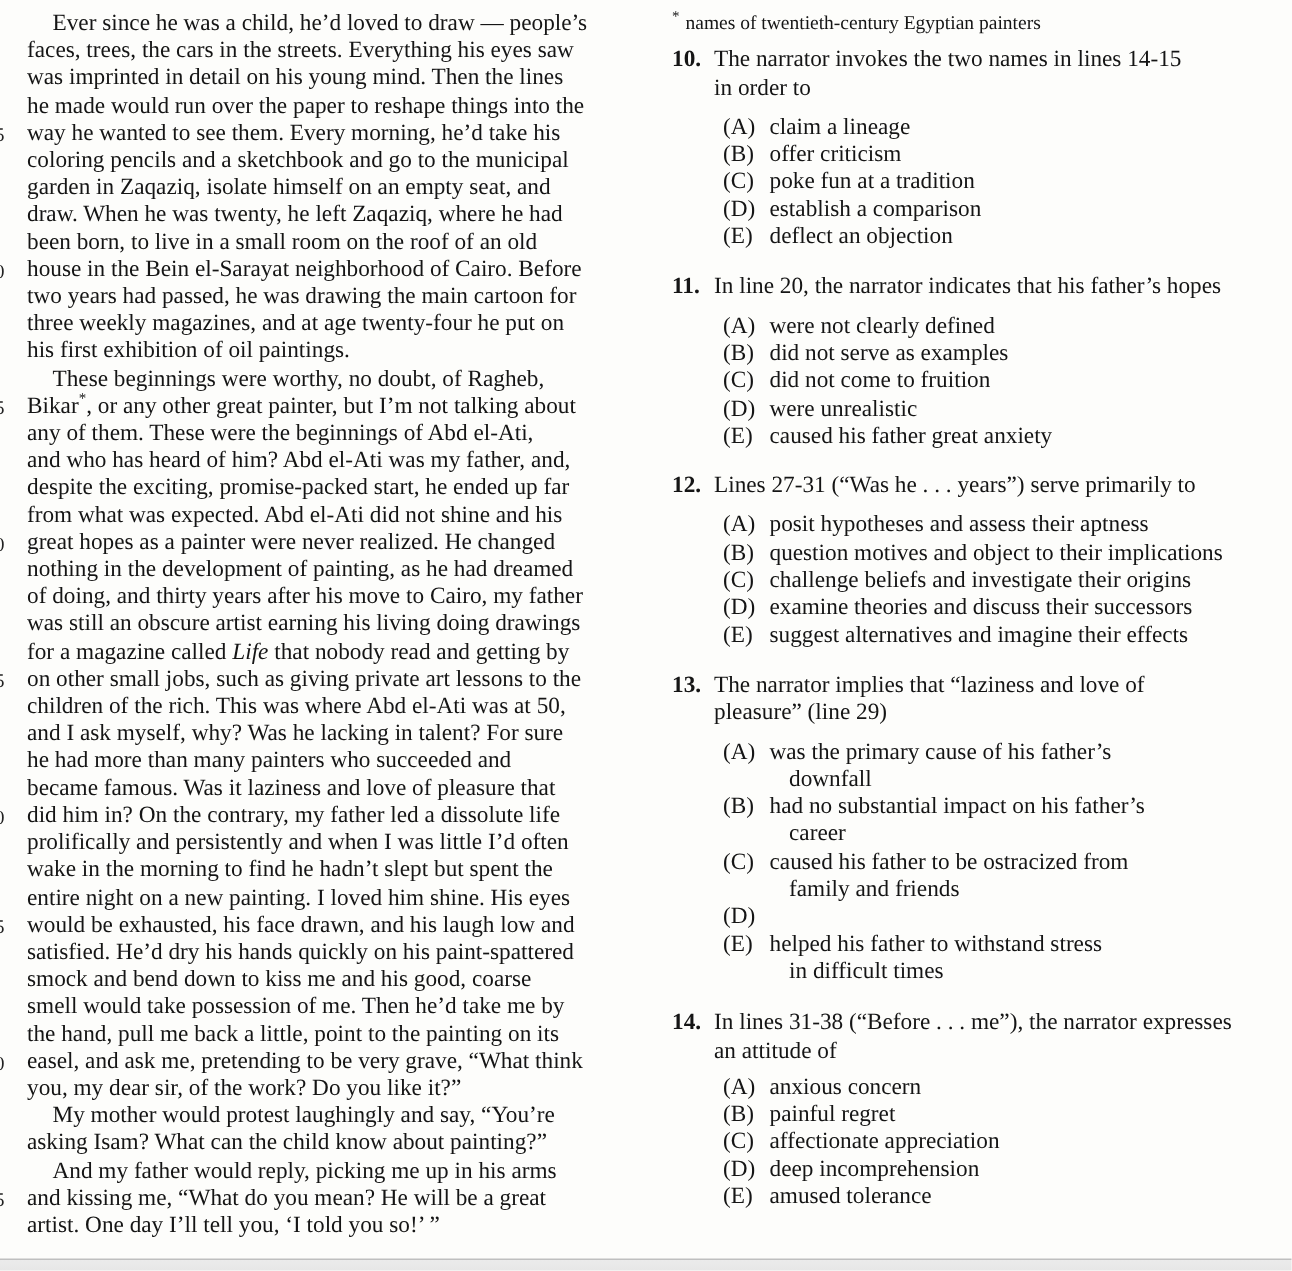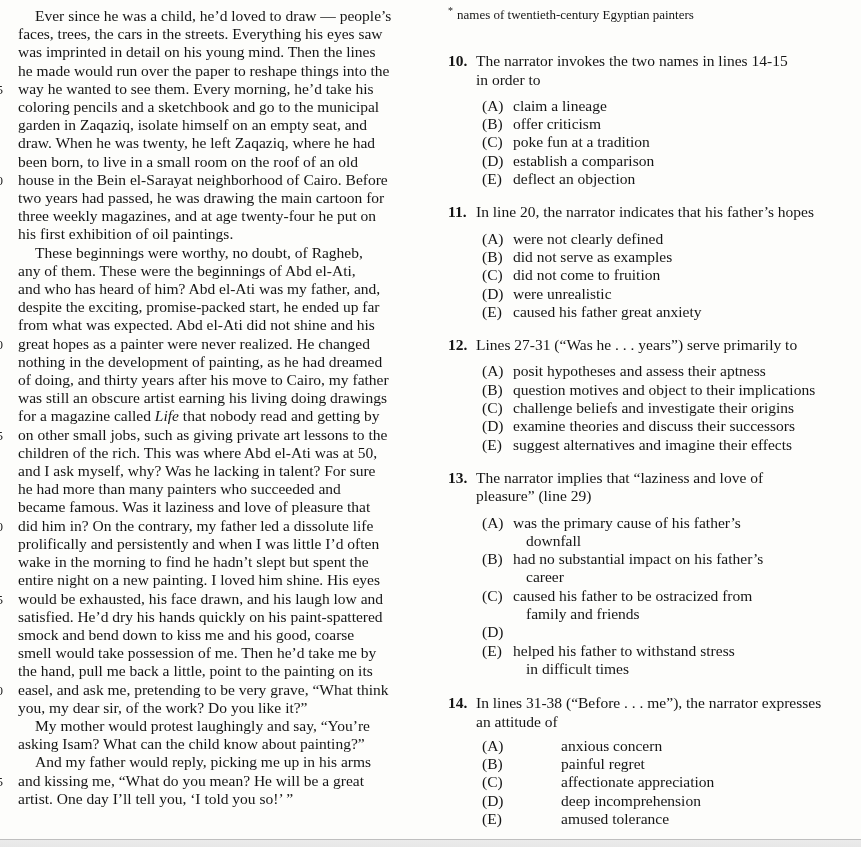--- a/index.html
+++ b/index.html
@@ -24,29 +24,29 @@
   .pline em{font-style:italic;}
   
   .rightcol{
     position:absolute;left:448px;top:6px;width:408px;z-index:2;
     font-size:15.5px;line-height:18.3px;
   }
   .footnote{font-size:13px;white-space:nowrap;}
   .footnote sup{font-size:10px;vertical-align:super;line-height:0;}
   .footnote .ftext{margin-left:4px;margin-top:41px;}
   .question{margin-top:15px;}
-  .question.q10{margin-top:28px;}
+  .question.q10{margin-top:7px;}
   .question.q14{margin-top:16px;}
   .stem{display:flex;}
   .qnum{width:28px;flex:0 0 28px;font-weight:bold;}
   .stem-lines{flex:1;}
   .stem-line{white-space:nowrap;}
   .choices{margin-top:8px;padding-left:34px;}
   .question.q14 .choices{margin-top:6px;}
-  .question.q14 .choice-line{line-height:18px;margin-left:48px;}
+  .question.q14 .choice-line{line-height:18px;}
   .choice{display:flex;}
   .choice-label{width:31px;flex:0 0 31px;}
   .choice-line{white-space:nowrap;}
   .choice-line.cont{padding-left:13px;}
   
   .bottom-strip{
     position:absolute;left:0;bottom:0;width:861px;height:8px;z-index:1;
     background:linear-gradient(to bottom,#bfbfbf 0,#bfbfbf 1px,#ebebeb 1px,#e7e7e7 100%);
   }
 </style>
@@ -61,20 +61,21 @@
     <div class="pline"><span class="pnum">5</span><span>way he wanted to see them. Every morning, he’d take his</span></div>
     <div class="pline"><span>coloring pencils and a sketchbook and go to the municipal</span></div>
     <div class="pline"><span>garden in Zaqaziq, isolate himself on an empty seat, and</span></div>
     <div class="pline"><span>draw. When he was twenty, he left Zaqaziq, where he had</span></div>
     <div class="pline"><span>been born, to live in a small room on the roof of an old</span></div>
     <div class="pline"><span class="pnum">10</span><span>house in the Bein el-Sarayat neighborhood of Cairo. Before</span></div>
     <div class="pline"><span>two years had passed, he was drawing the main cartoon for</span></div>
     <div class="pline"><span>three weekly magazines, and at age twenty-four he put on</span></div>
     <div class="pline"><span>his first exhibition of oil paintings.</span></div>
     <div class="pline indent"><span>These beginnings were worthy, no doubt, of Ragheb,</span></div>
+    <div class="pline"><span class="pnum">15</span><span>Bikar</span><sup>*</sup><span>, or any other great painter, but I’m not talking about</span></div>
     <div class="pline"><span>any of them. These were the beginnings of Abd el-Ati,</span></div>
     <div class="pline"><span>and who has heard of him? Abd el-Ati was my father, and,</span></div>
     <div class="pline"><span>despite the exciting, promise-packed start, he ended up far</span></div>
     <div class="pline"><span>from what was expected. Abd el-Ati did not shine and his</span></div>
     <div class="pline"><span class="pnum">20</span><span>great hopes as a painter were never realized. He changed</span></div>
     <div class="pline"><span>nothing in the development of painting, as he had dreamed</span></div>
     <div class="pline"><span>of doing, and thirty years after his move to Cairo, my father</span></div>
     <div class="pline"><span>was still an obscure artist earning his living doing drawings</span></div>
     <div class="pline"><span>for a magazine called </span><em>Life</em><span> that nobody read and getting by</span></div>
     <div class="pline"><span class="pnum">25</span><span>on other small jobs, such as giving private art lessons to the</span></div>

